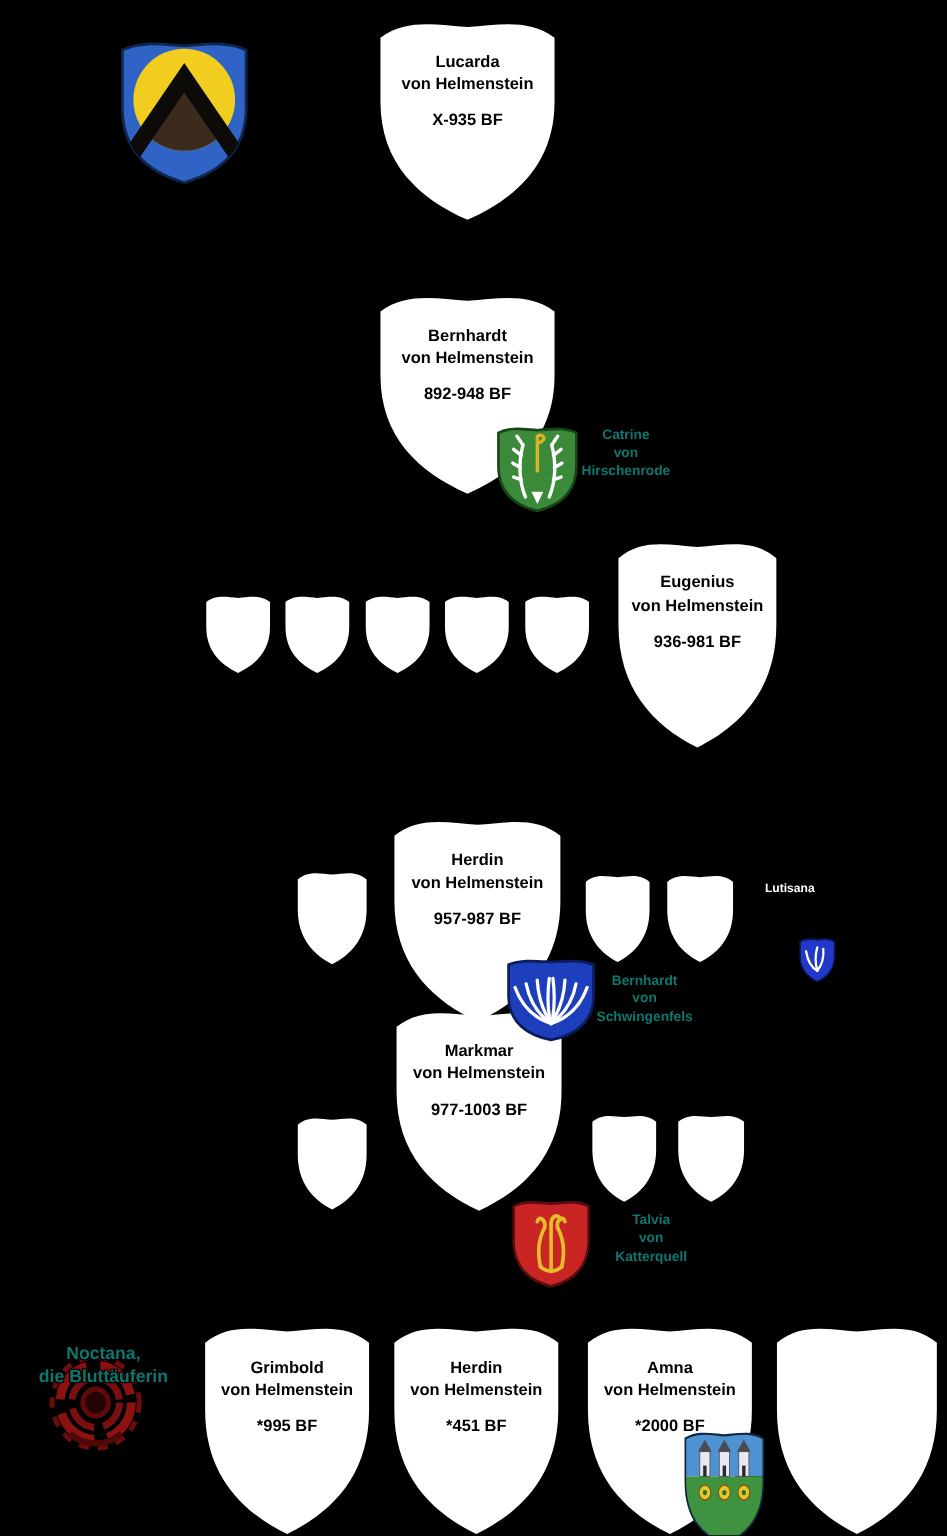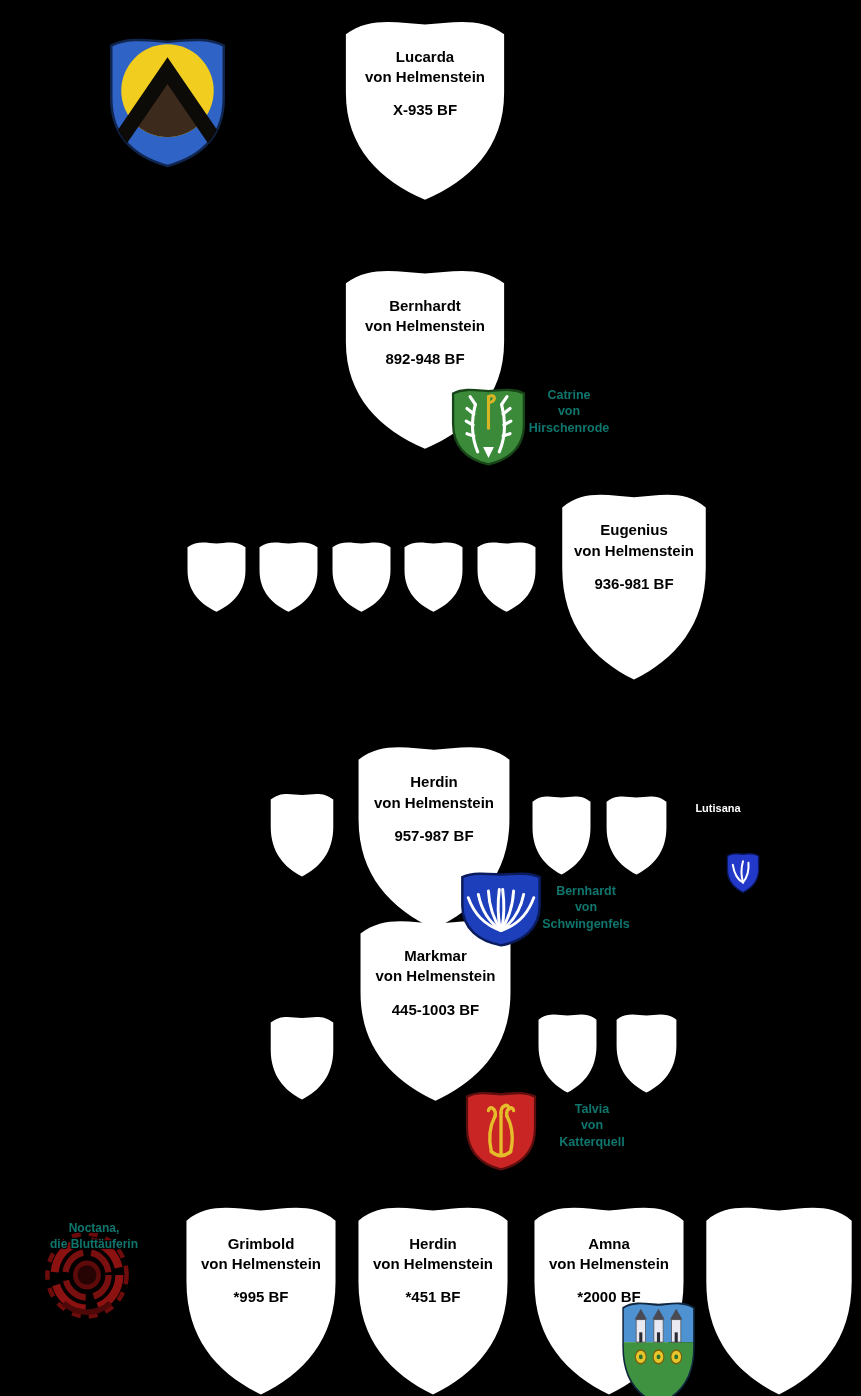--- a/index.html
+++ b/index.html
@@ -8,21 +8,21 @@
   .canvas { position:relative; width:861px; height:1396px; background:#000; overflow:hidden; }
   .person { position:absolute; }
   .person > svg { position:absolute; left:0; top:0; width:100%; height:100%; }
   .heater use { fill:#ffffff; }
   .ptext { position:absolute; left:0; right:0; top:21%; text-align:center; color:#000; font-weight:bold; }
   .pname { white-space:pre-line; font-size:15px; line-height:1.35;text-align:center; }
   .pdates { margin-top:14px; font-size:15px; }
   .redlabel { position:absolute; z-index:5; color:#0f766e; font-weight:bold; font-size:12.5px;
               line-height:1.3; text-align:center; white-space:pre-line;
               text-shadow:-1px -1px 0 #000, 1px -1px 0 #000, -1px 1px 0 #000, 1px 1px 0 #000, 0 0 3px #000; }
-  .noctana { font-size:12px;text-align:center; }
+  .noctana { font-size:16px;text-align:center; }
   .whitelabel { position:absolute; color:#fff; font-size:11px; font-weight:bold; text-align:center; }
 </style>
 </head>
 <body>
 
 <div class="canvas">
 
   <svg width="0" height="0" style="position:absolute" aria-hidden="true">
     <defs>
       <path id="heater-path" d="M4,18 C18,7 34,11 50,12 C66,11 82,7 96,18 L96,54 C96,88 76,108 50,120 C24,108 4,88 4,54 Z"></path>
@@ -196,21 +196,21 @@
         <use href="#heater-path"></use>
       </svg>
   </div>
   <div class="person" style="left:354px; top:904px; width:163px; height:200px;">
     <svg class="heater" viewBox="0 0 100 122" preserveAspectRatio="none">
         <use href="#heater-path"></use>
       </svg>
     <div class="ptext">
       <div class="pname">Markmar
 von Helmenstein</div>
-      <div class="pdates">445-1003 BF</div>
+      <div class="pdates">977-1003 BF</div>
     </div>
   </div>
   <div class="person" style="left:536px; top:1007px; width:63px; height:87px;">
     <svg class="heater" viewBox="0 0 100 122" preserveAspectRatio="none">
         <use href="#heater-path"></use>
       </svg>
   </div>
   <div class="person" style="left:614px; top:1007px; width:65px; height:87px;">
     <svg class="heater" viewBox="0 0 100 122" preserveAspectRatio="none">
         <use href="#heater-path"></use>

